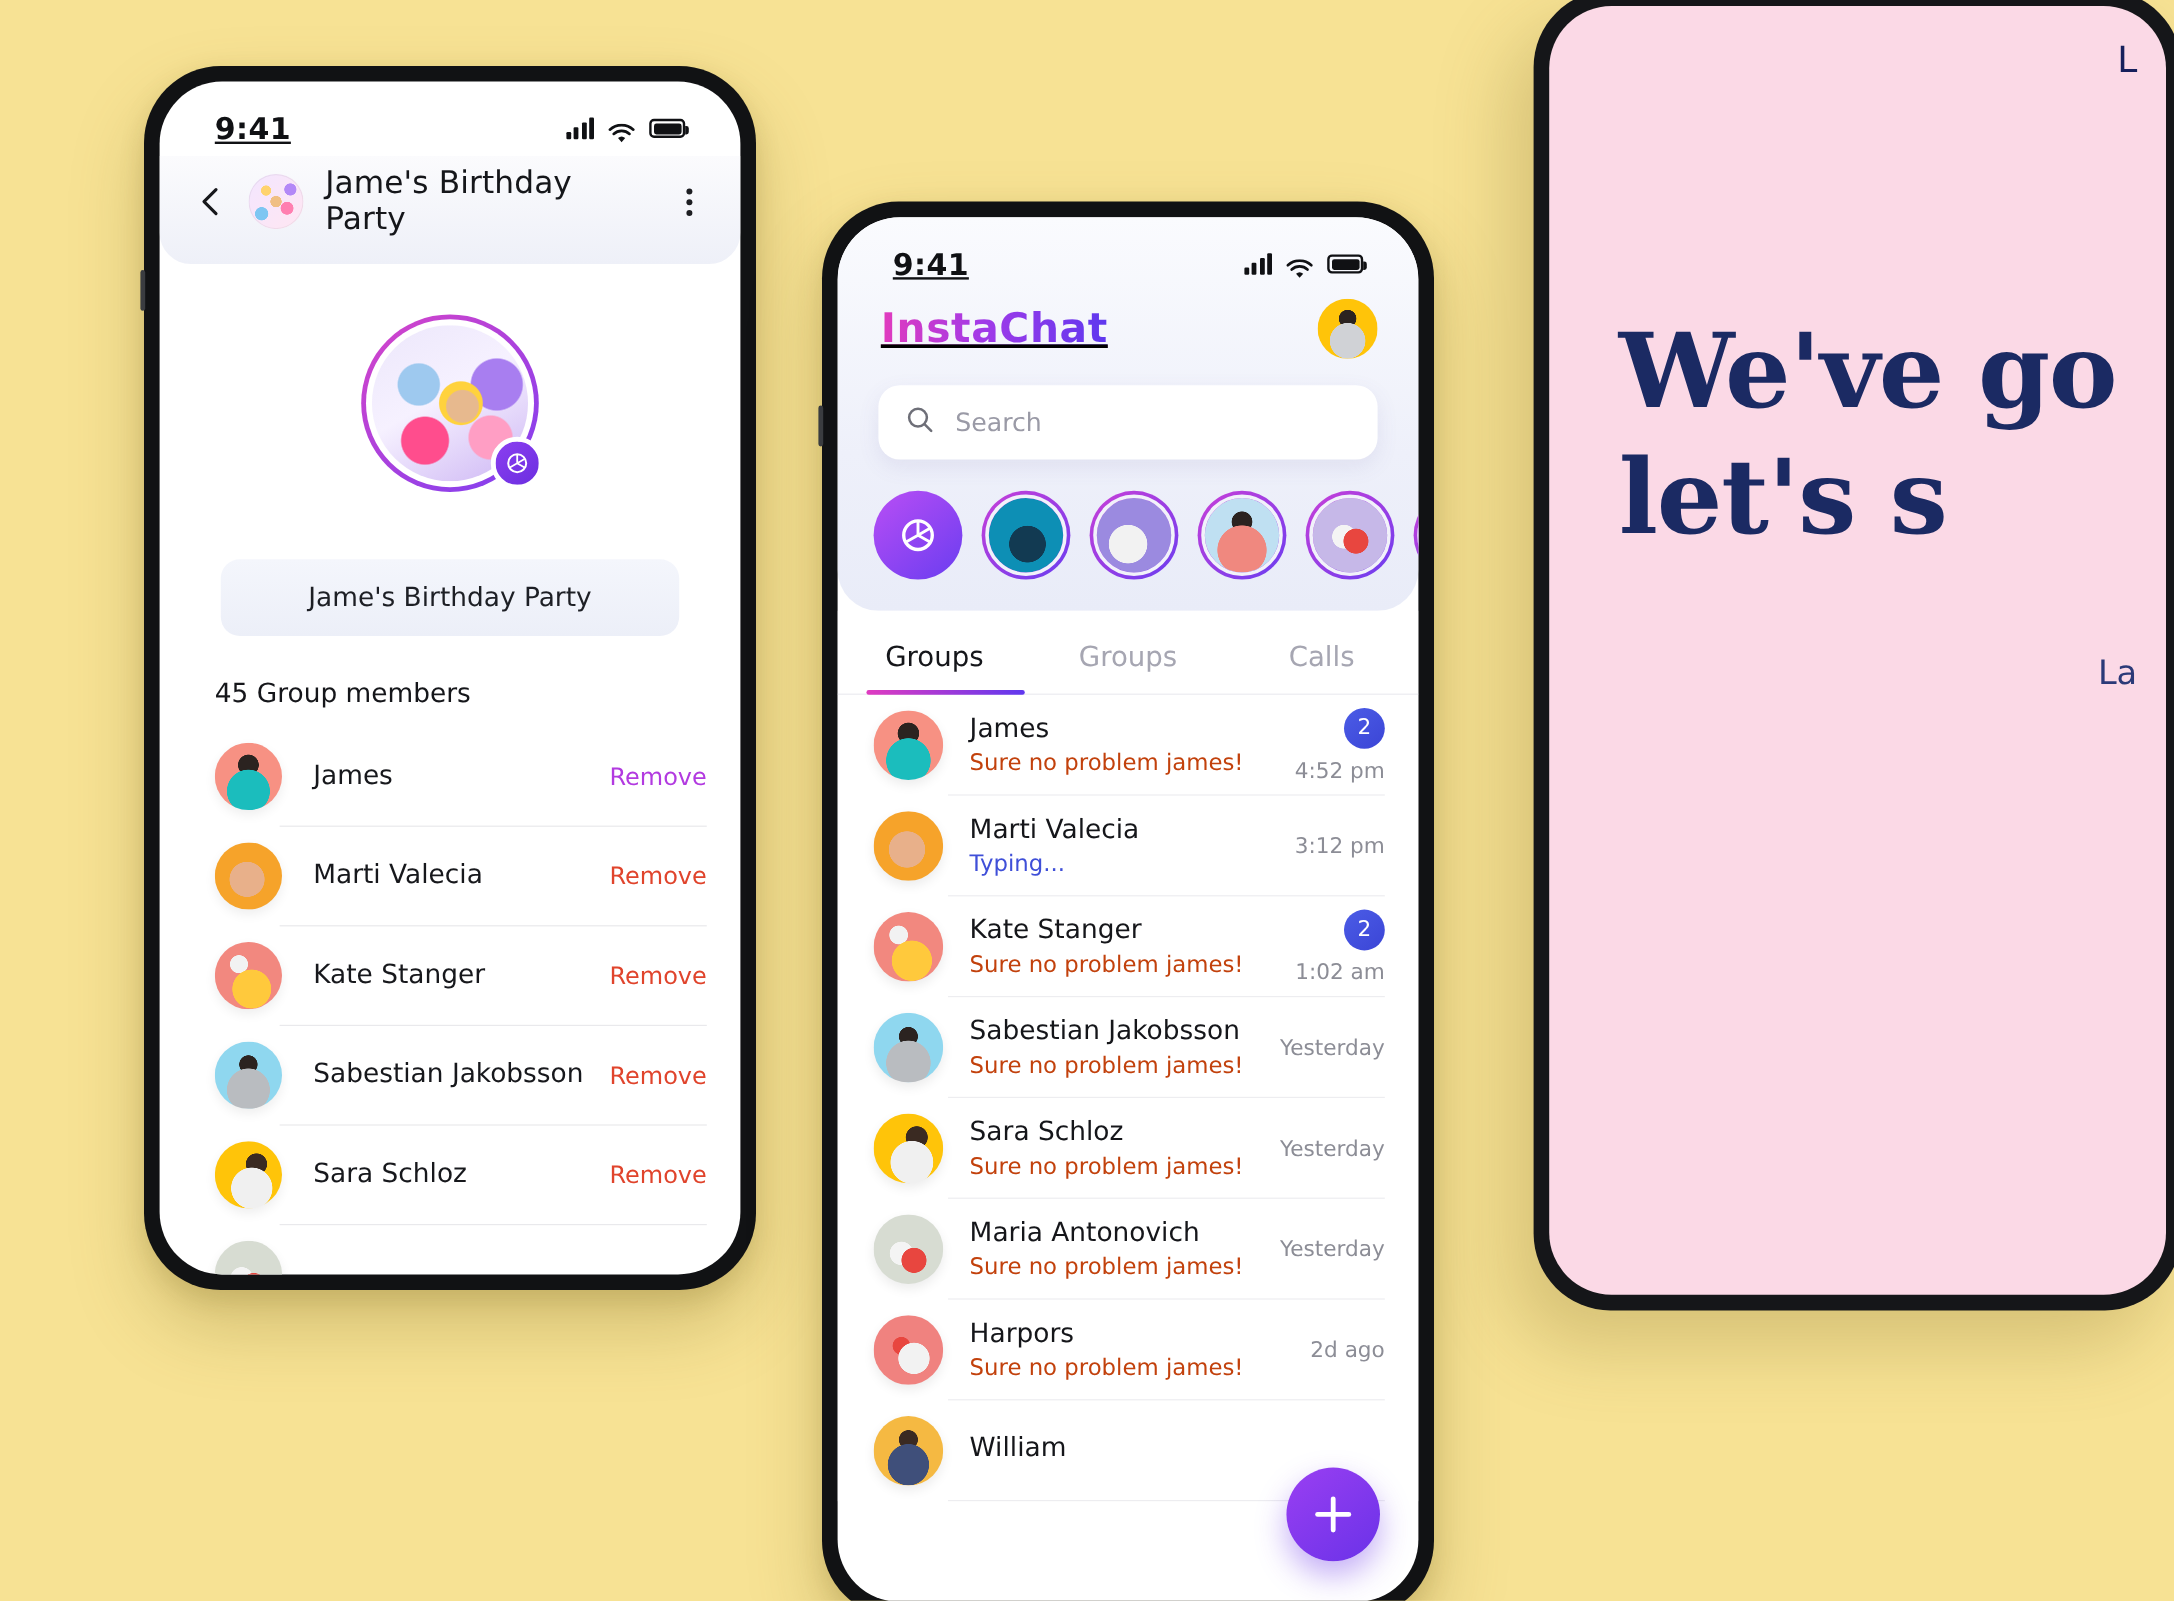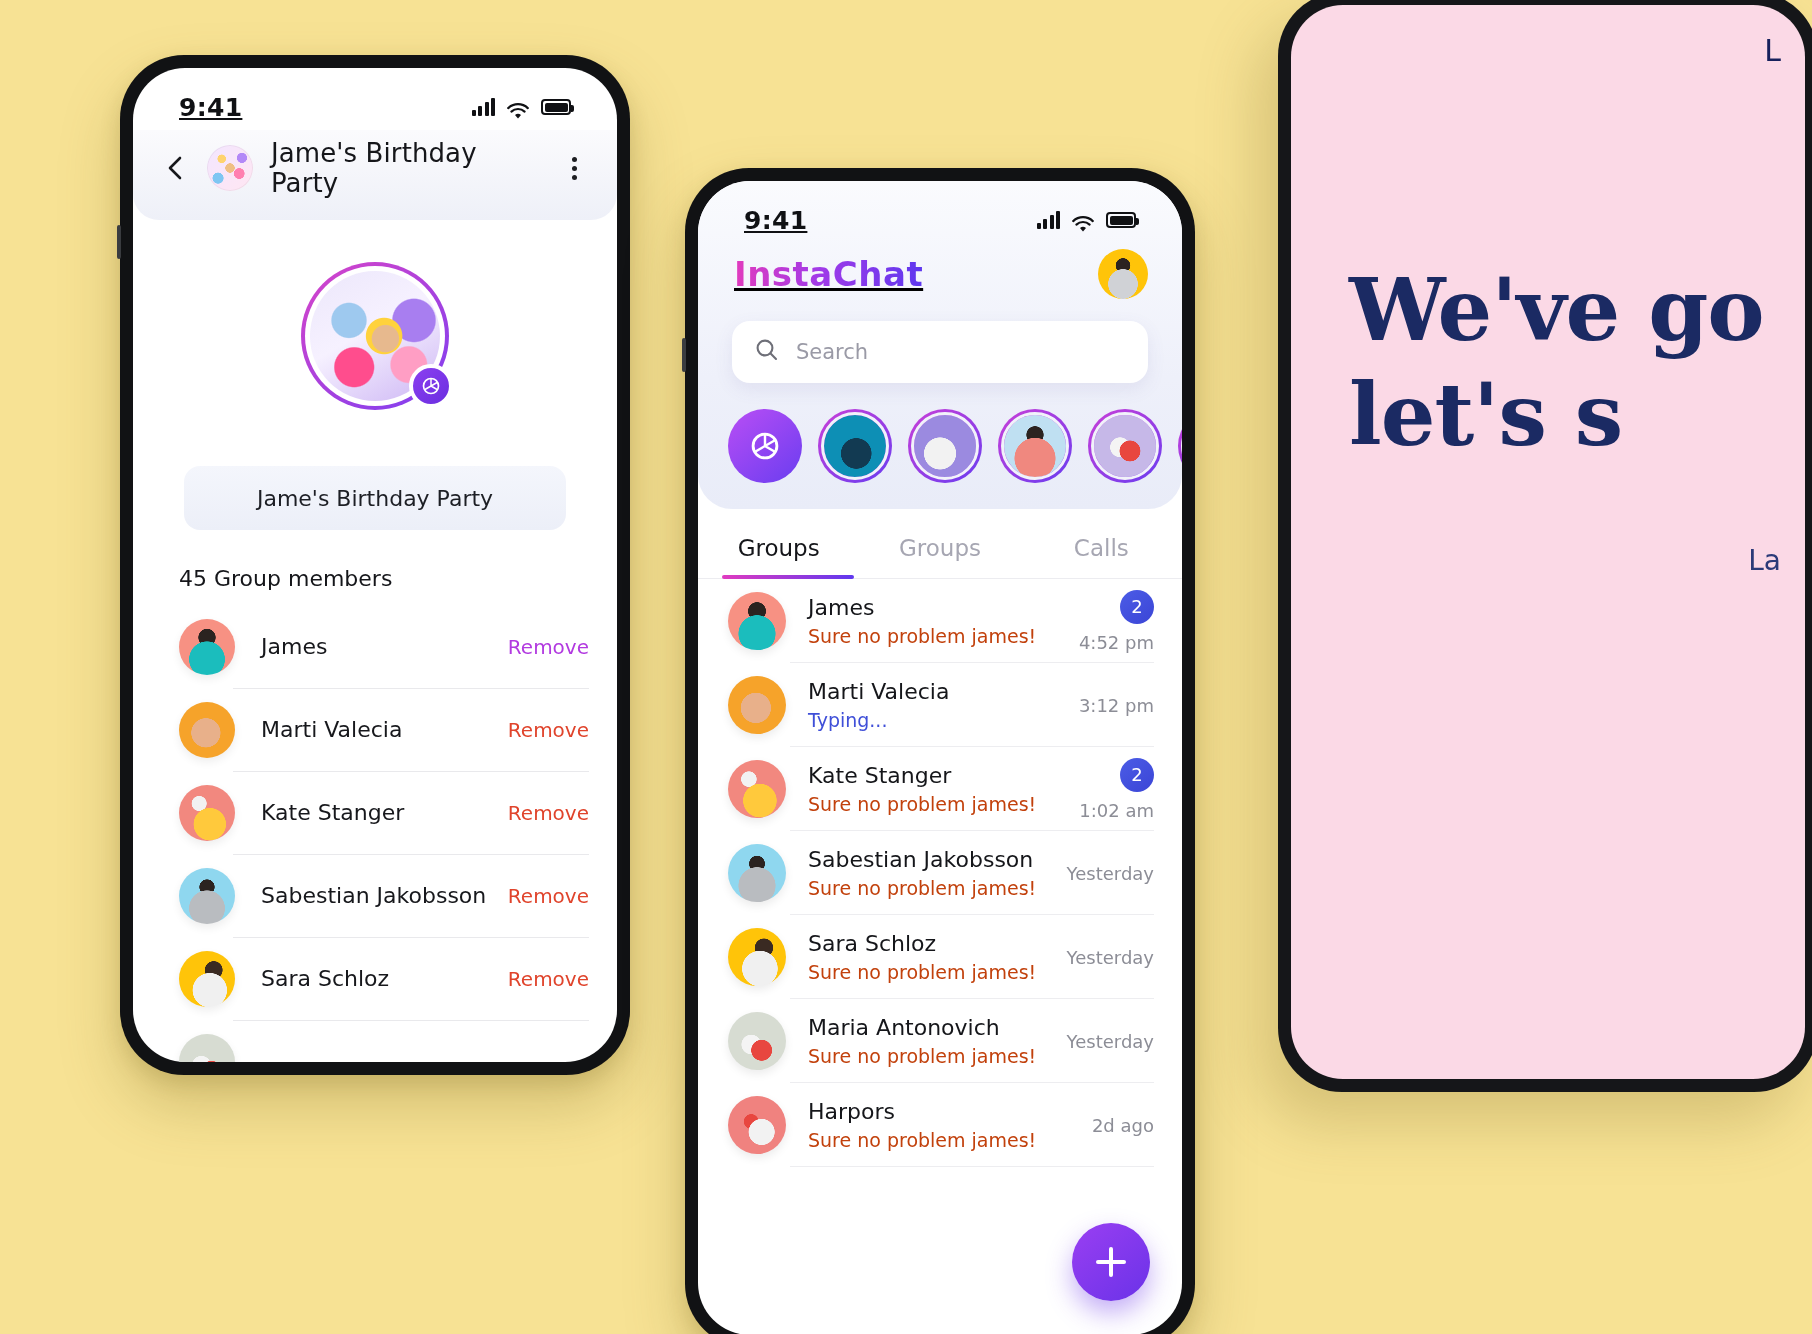--- a/index.html
+++ b/index.html
@@ -435,20 +435,30 @@
         <div class="cl-row">
           <span class="cl-av av-harpors"></span>
           <span class="cl-mid">
             <span class="cl-name">Harpors</span>
             <span class="cl-msg">Sure no problem james!</span>
           </span>
           <span class="cl-right">
             <span class="cl-time">2d ago</span>
           </span>
         </div>
+        <div class="cl-row">
+          <span class="cl-av av-william"></span>
+          <span class="cl-mid">
+            <span class="cl-name">William</span>
+            <span class="cl-msg"></span>
+          </span>
+          <span class="cl-right">
+            <span class="cl-time"></span>
+          </span>
+        </div>
       </div>
 
     <div class="cl-fab">
         <b></b>
       </div>
   </div>
 </div>
 
 <div id="phonePink">
   <div class="screen">

